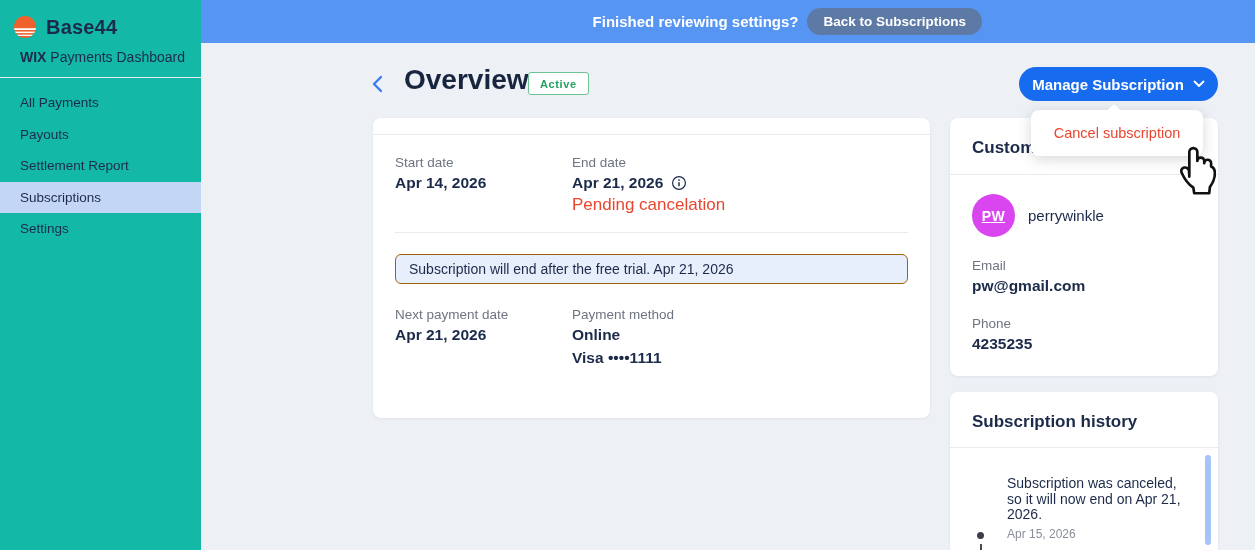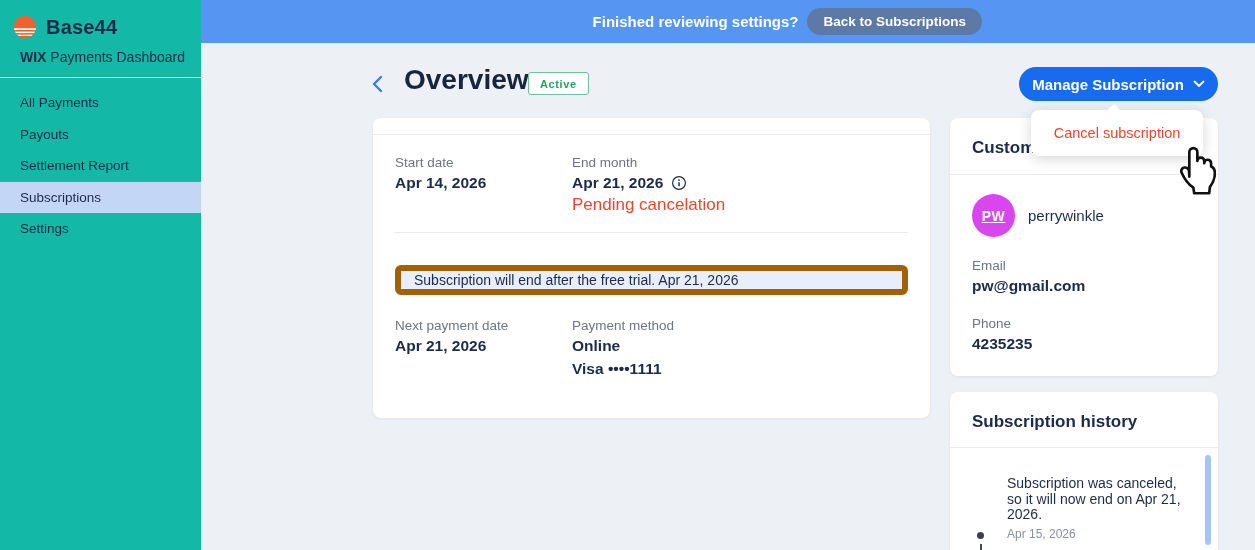--- a/index.html
+++ b/index.html
@@ -50,21 +50,21 @@
   .price-line { font-size:15px; color:#1c2b4a; }
   .price-amount { font-size:19px; font-weight:bold; }
   .tax-note { font-size:13.5px; color:#2f3747; margin-top:3px; }
   .plan-hr1 { margin-top:16px; }
   .plan-body { padding:20px 22px 0; }
   .cols { display:flex; }
   .col1 { width:177px; }
   .end-value-row { display:flex; align-items:center; gap:8px; }
   .pending-note { font-size:17px; color:#e8472f; margin-top:3px; }
   .plan-hr2 { margin-top:17px; }
-  .notice { margin-top:32px; height:30px; display:flex; align-items:center; padding:0 13px; background:#e7eefc; border:6px solid #a16207; border-radius:6px; font-size:14px; color:#1c2b4a; }
+  .notice { margin-top:21px; height:30px; display:flex; align-items:center; padding:0 13px; background:#e7eefc; border:1px solid #a16207; border-radius:6px; font-size:14px; color:#1c2b4a; }
   .next-row { margin-top:23px; }
   .method-line2 { margin-top:5px; }
 
   
   .cust-header { padding:20px 22px 0; }
   .cust-hr { margin-top:16px; }
   .cust-body { padding:19px 22px 0; }
   .cust-row { display:flex; align-items:center; }
   .avatar { width:43px; height:43px; border-radius:50%; background:#d946ef; color:#fff; font-size:14px; font-weight:bold; letter-spacing:.5px; display:flex; align-items:center; justify-content:center;text-decoration:underline; }
   .cust-name { margin-left:13px; font-size:15px; color:#1c2b4a; }
@@ -140,21 +140,21 @@
 
   <div class="card plan-card">
     <div class="card-divider plan-hr1"></div>
     <div class="plan-body">
       <div class="cols">
         <div class="col1">
           <div class="label">Start date</div>
           <div class="value">Apr 14, 2026</div>
         </div>
         <div>
-          <div class="label">End month</div>
+          <div class="label">End date</div>
           <div class="end-value-row">
             <span class="value">Apr 21, 2026</span>
             <svg width="16" height="16" viewBox="0 0 16 16">
               <circle cx="8" cy="8" r="6.4" fill="none" stroke="#1c2b4a" stroke-width="1.2"></circle>
               <circle cx="8" cy="5.1" r="0.95" fill="#1c2b4a"></circle>
               <line x1="8" y1="7.3" x2="8" y2="11.2" stroke="#1c2b4a" stroke-width="1.5"></line>
             </svg>
           </div>
           <div class="pending-note">Pending cancelation</div>
         </div>

